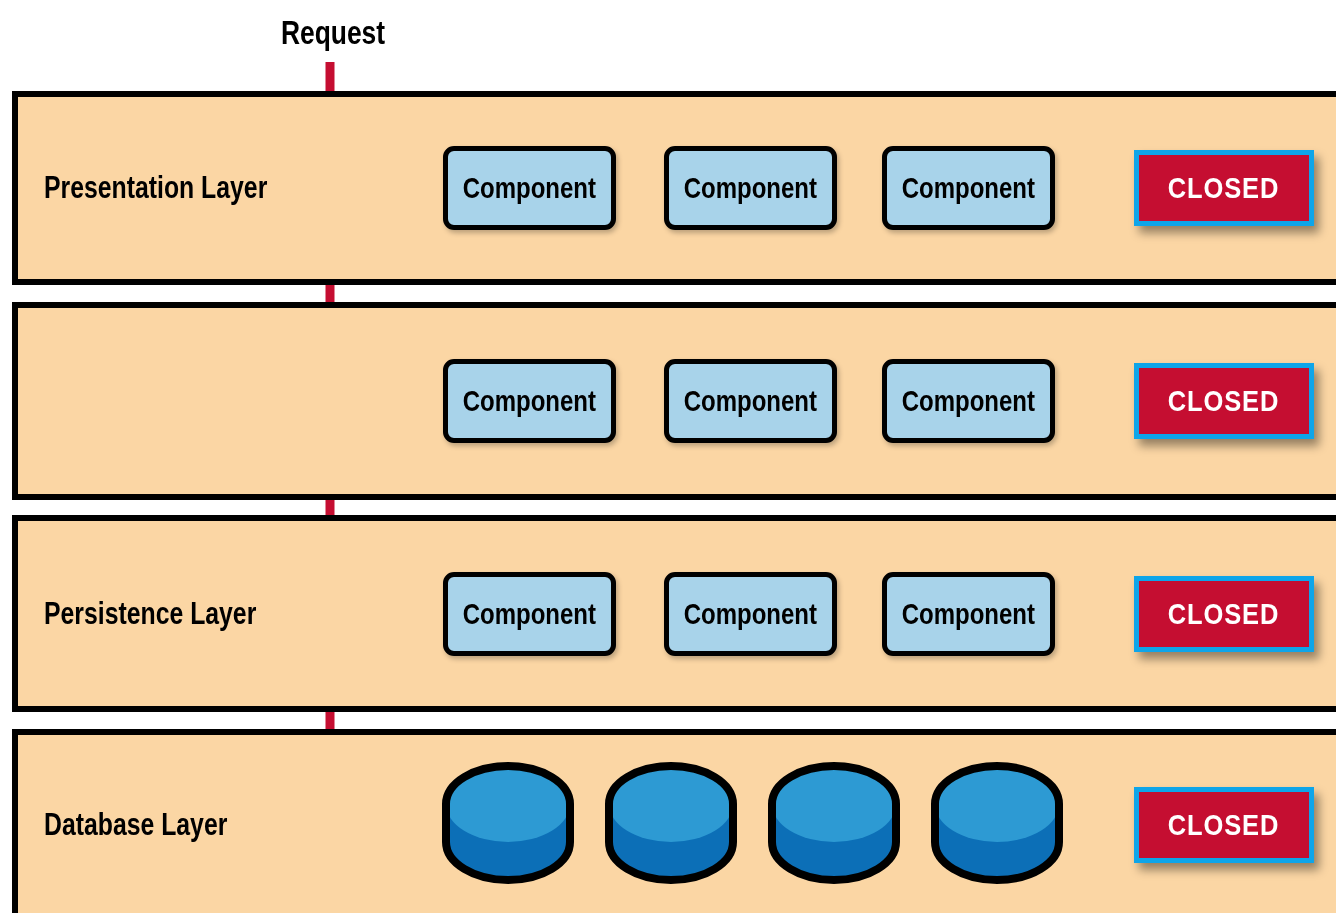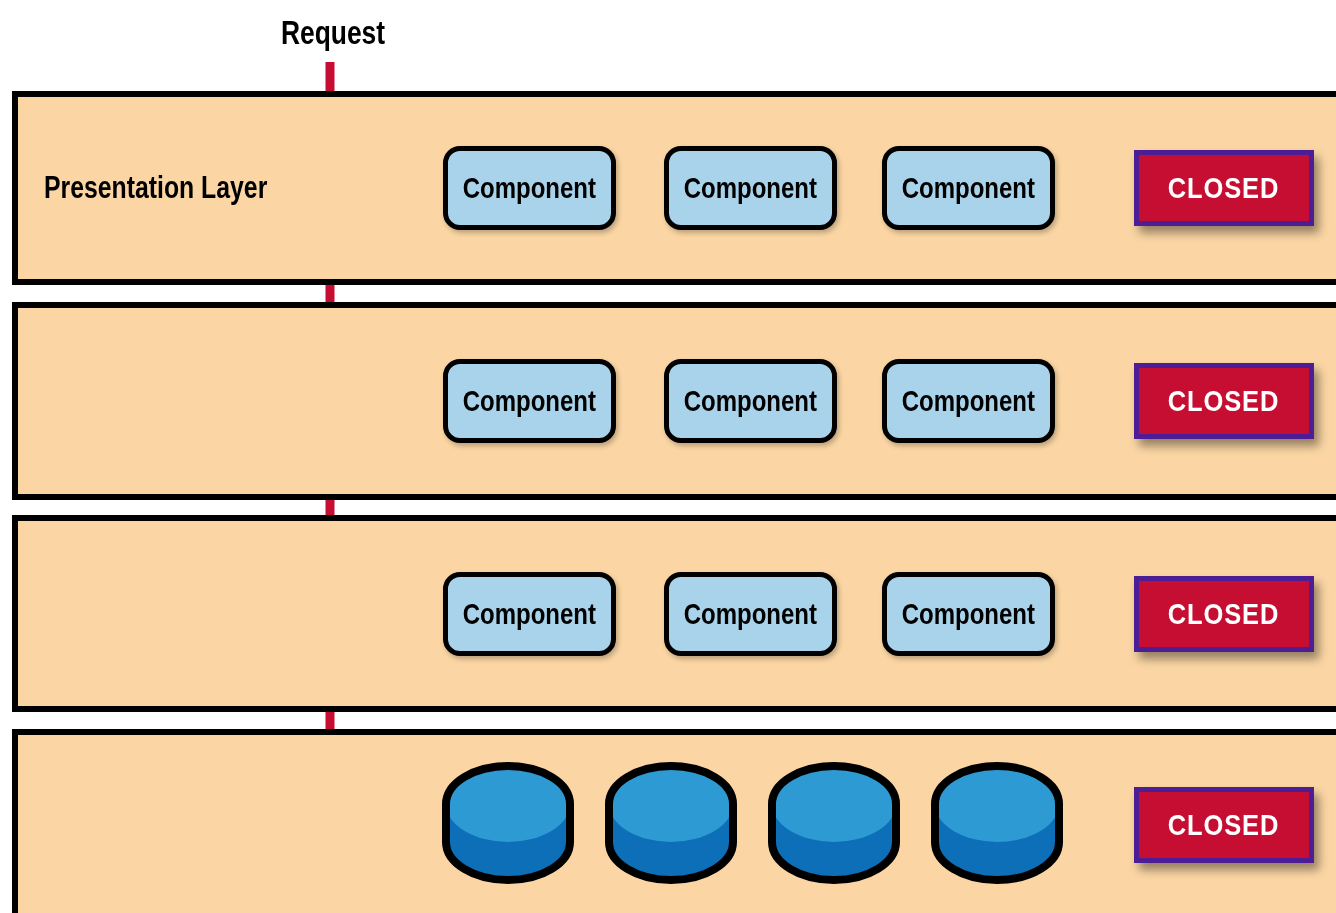--- a/index.html
+++ b/index.html
@@ -46,42 +46,42 @@
   .layer-label .cond { transform-origin: left center; }
   .component {
     position: absolute;
     top: 50%;
     transform: translateY(-50%);
     width: 173px;
     height: 84px;
     box-sizing: border-box;
     background: #a8d3ea;
     border: 5px solid #000;
-    border-radius: 17px;
+    border-radius: 11px;
     box-shadow: 2px 3px 5px rgba(0,0,0,0.25);
     display: flex;
     align-items: center;
     justify-content: center;
     font-size: 30px;
     font-weight: 700;
   }
   .component .cond { transform-origin: center center; }
   .comp-1 { left: 425px; }
   .comp-2 { left: 646px; }
   .comp-3 { left: 864px; }
   .closed-badge {
     position: absolute;
     left: 1116px;
     top: 50%;
     transform: translateY(-50%);
     width: 180px;
     height: 76px;
     box-sizing: border-box;
     background: #c50e31;
-    border: 5px solid #4c1d95;
+    border: 5px solid #0ea5e9;
     box-shadow: 5px 7px 9px rgba(0,0,0,0.40);
     display: flex;
     align-items: center;
     justify-content: center;
     font-size: 30px;
     font-weight: 700;
     color: #ffffff;
     letter-spacing: 1px;
   }
   .closed-badge .cond { transform: scaleX(0.85); transform-origin: center center; }
@@ -151,35 +151,41 @@
     </div>
     <div class="component comp-3">
       <span class="cond">Component</span>
     </div>
     <div class="closed-badge">
       <span class="cond">CLOSED</span>
     </div>
   </section>
 
   <section class="layer" style="top:503px; height:197px;">
+    <div class="layer-label">
+      <span class="cond">Persistence Layer</span>
+    </div>
     <div class="component comp-1">
       <span class="cond">Component</span>
     </div>
     <div class="component comp-2">
       <span class="cond">Component</span>
     </div>
     <div class="component comp-3">
       <span class="cond">Component</span>
     </div>
     <div class="closed-badge">
       <span class="cond">CLOSED</span>
     </div>
   </section>
 
   <section class="layer layer-4" style="top:717px; height:196px;">
+    <div class="layer-label">
+      <span class="cond">Database Layer</span>
+    </div>
     <svg class="cylinder cyl-1" viewBox="0 0 134 126">
       <path d="M 5 80 A 62 38 0 0 0 129 80 L 129 42 A 62 38 0 0 0 5 42 Z" fill="#0c6fb7"></path>
       <ellipse cx="67" cy="42" rx="62" ry="38" fill="#2d9ad3"></ellipse>
       <path d="M 5 42 A 62 38 0 0 1 129 42 L 129 80 A 62 38 0 0 1 5 80 Z" fill="none" stroke="#000" stroke-width="8"></path>
     </svg>
     <svg class="cylinder cyl-2" viewBox="0 0 134 126">
       <path d="M 5 80 A 62 38 0 0 0 129 80 L 129 42 A 62 38 0 0 0 5 42 Z" fill="#0c6fb7"></path>
       <ellipse cx="67" cy="42" rx="62" ry="38" fill="#2d9ad3"></ellipse>
       <path d="M 5 42 A 62 38 0 0 1 129 42 L 129 80 A 62 38 0 0 1 5 80 Z" fill="none" stroke="#000" stroke-width="8"></path>
     </svg>

